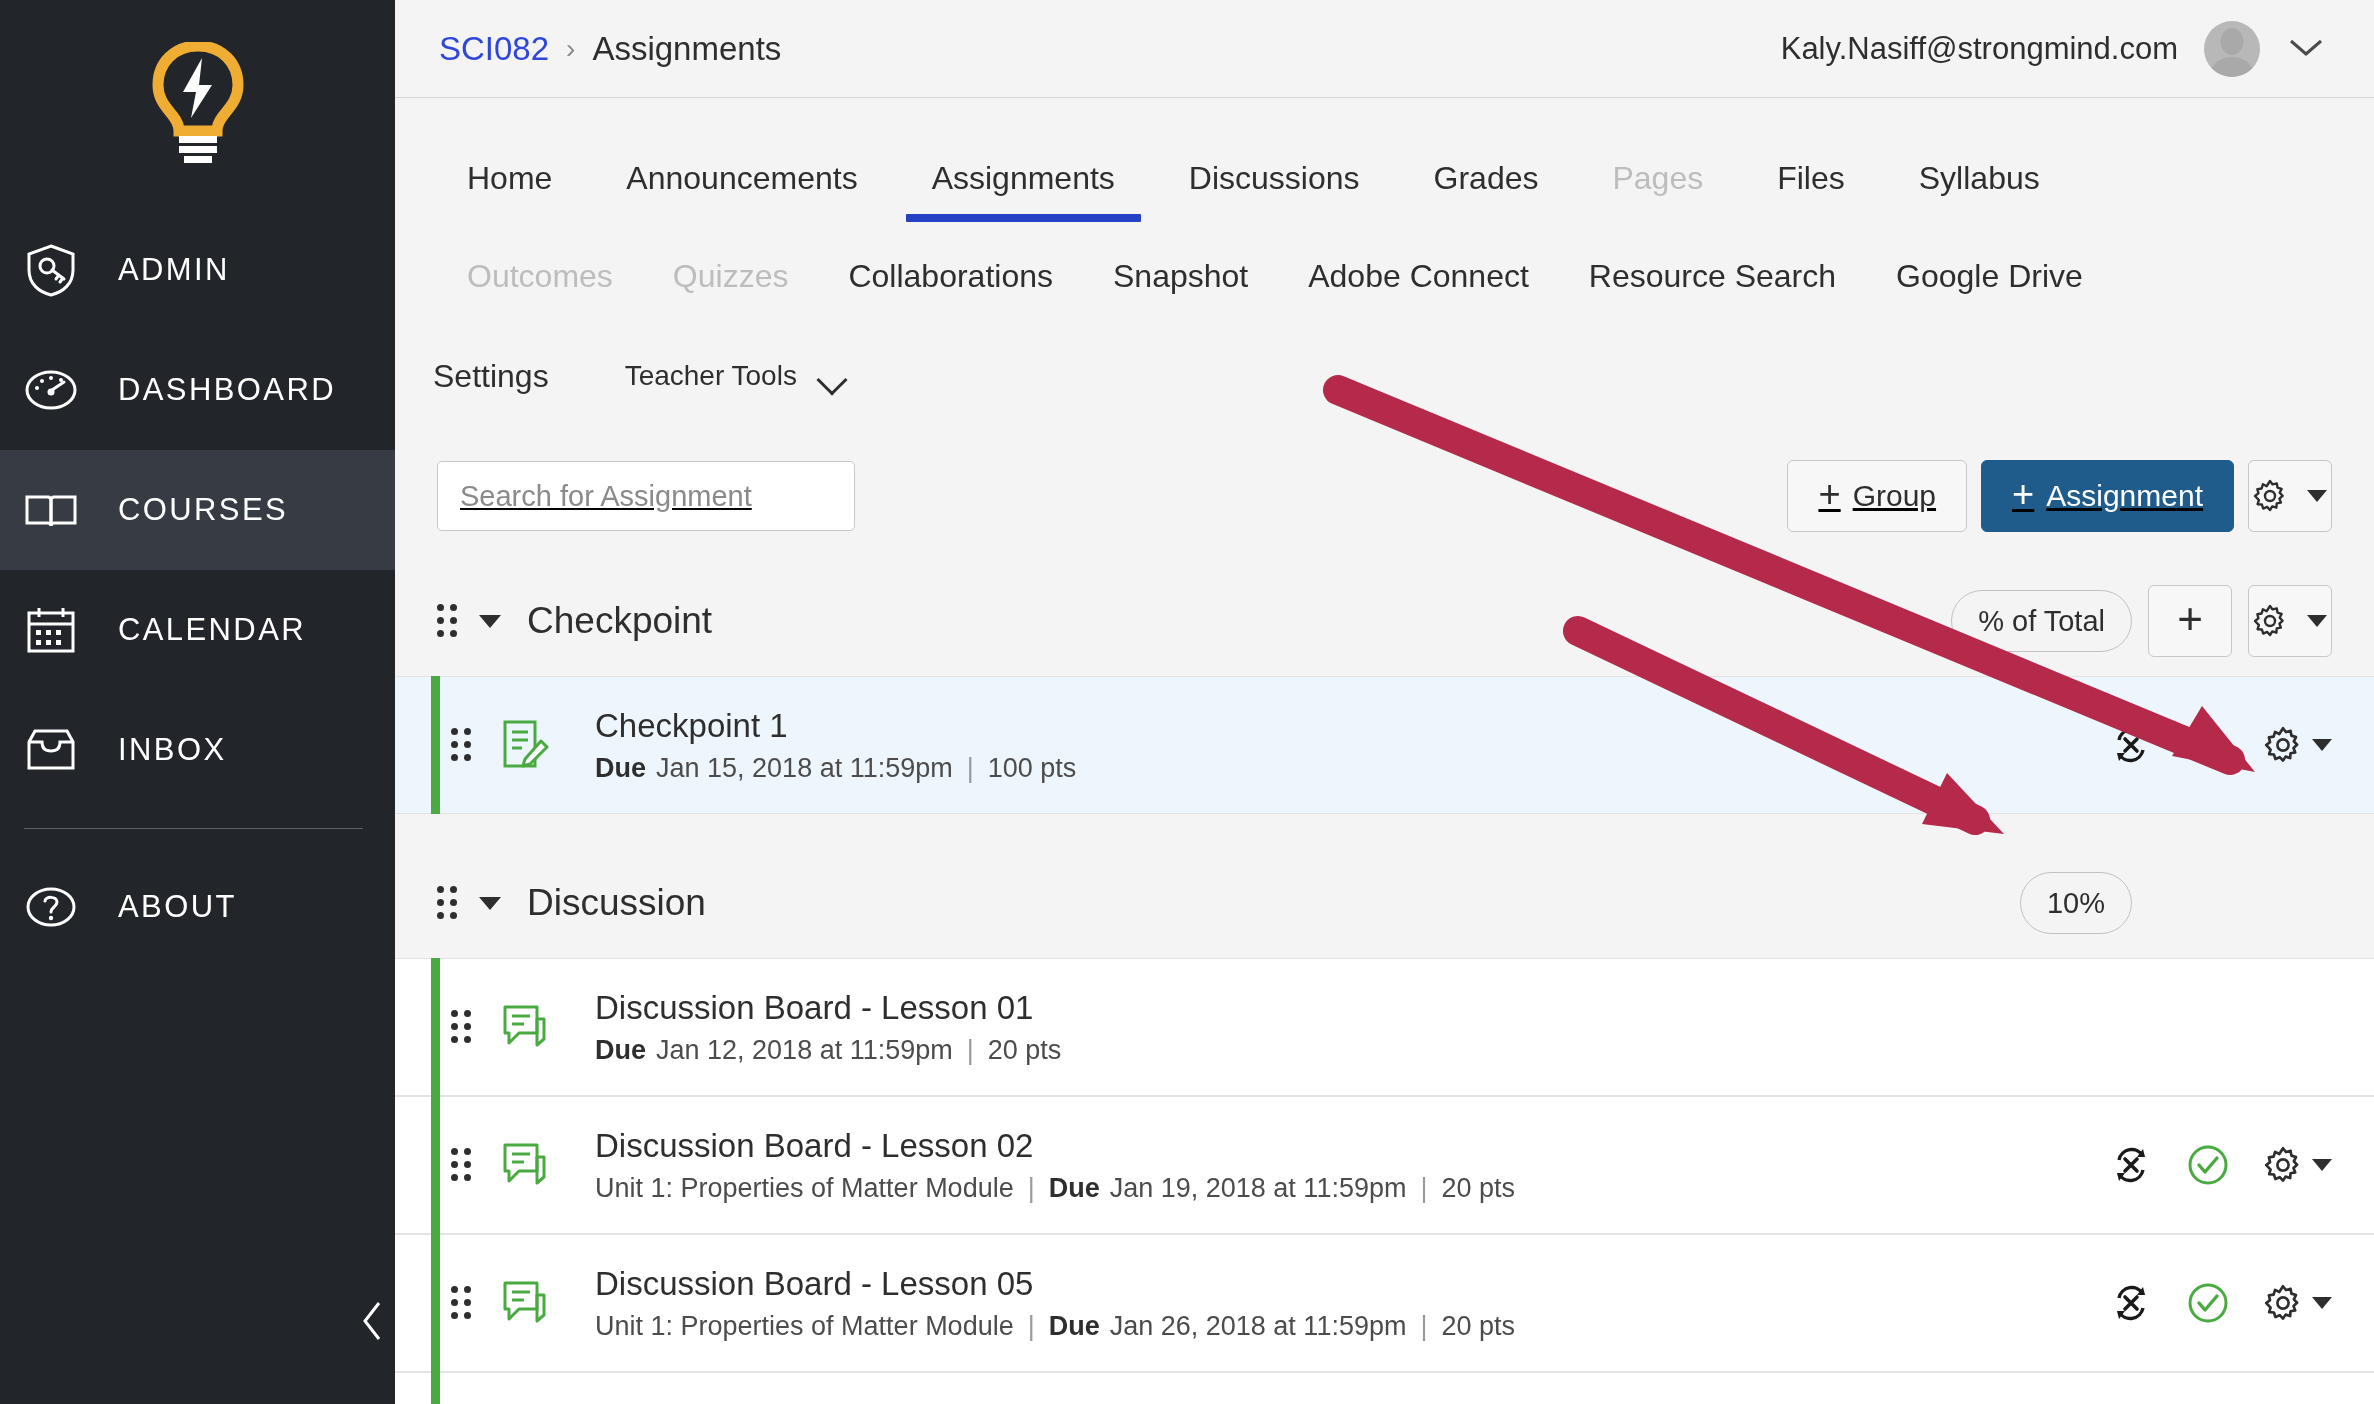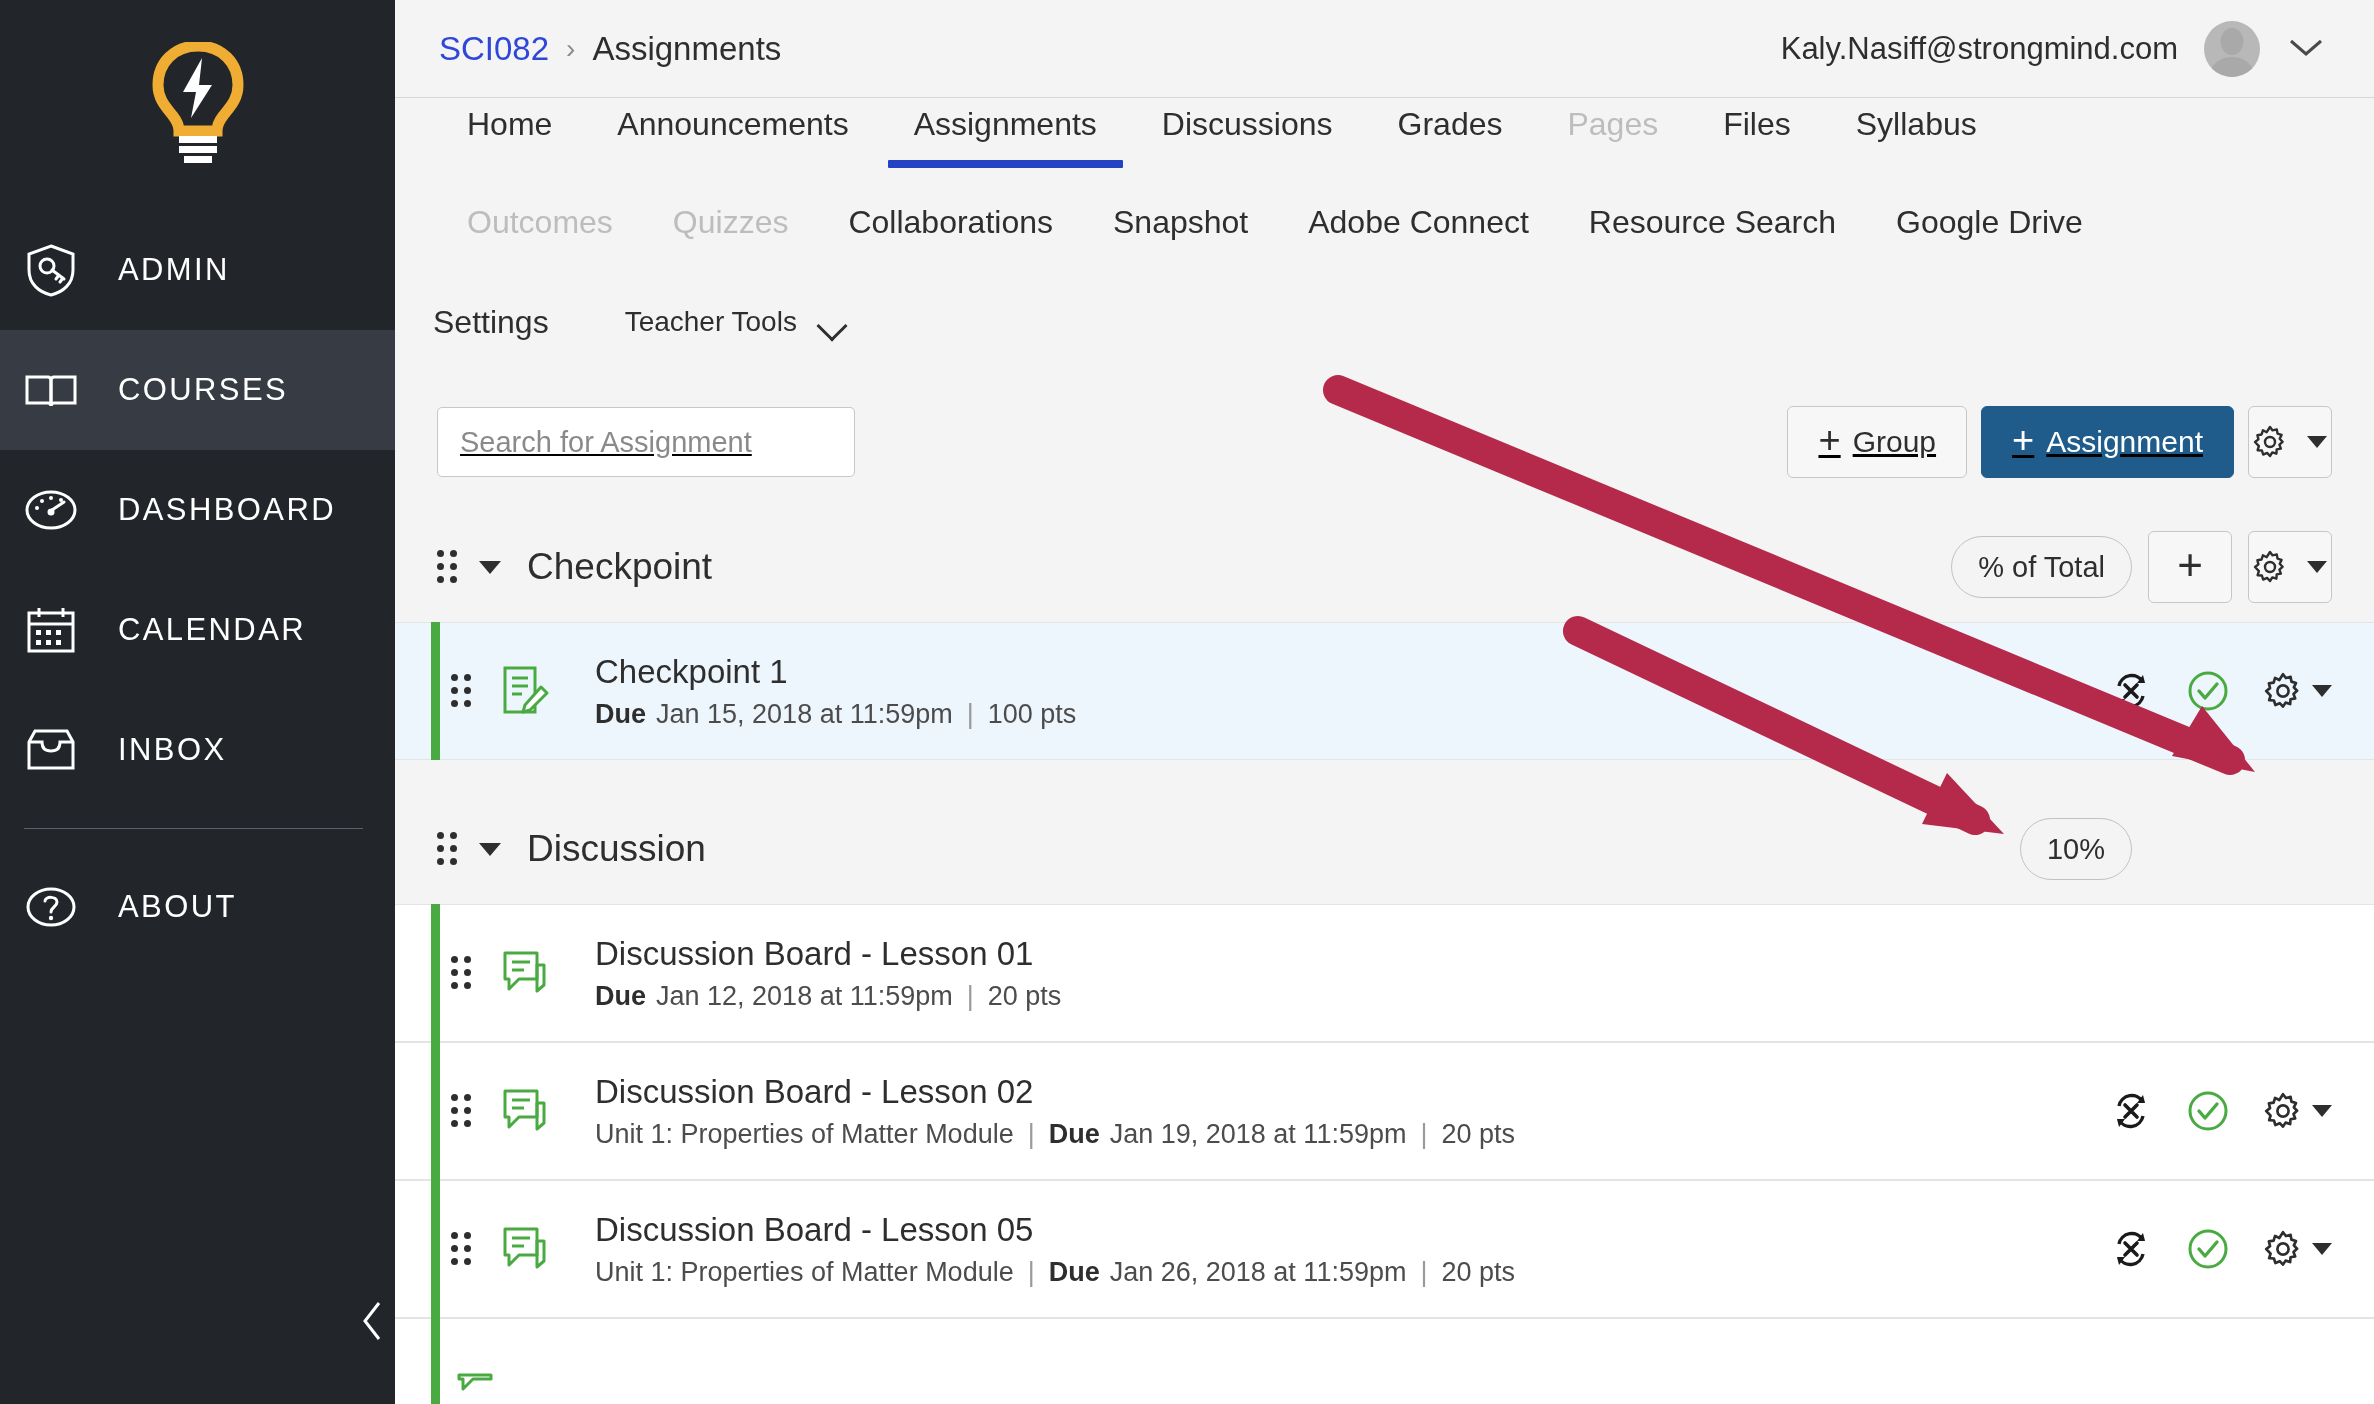--- a/index.html
+++ b/index.html
@@ -68,21 +68,21 @@
   .avatar::after {
     content: ""; position: absolute; left: 50%; bottom: -16px;
     transform: translateX(-50%);
     width: 44px; height: 36px; border-radius: 50% 50% 0 0; background: #a9a9a9;
   }
 
   .content { padding: 0; position: relative; }
 
   
   .tabrow { display: flex; align-items: flex-start; padding-left: 42px; }
-  .tabrow.r1 { gap: 5px; }
+  .tabrow.r1 { margin-top: 54px; gap: 14px; }
   .tab {
     font-size: 32px; color: #2e2e2e; cursor: pointer;
     padding: 0 30px; position: relative; white-space: nowrap;
     line-height: 52px;
   }
   .tab.disabled { color: #bdbdbd; cursor: default; }
   .tab.active::after {
     content: ""; position: absolute; left: 4px; right: 4px; bottom: -18px;
     height: 8px; background: #2442c4; border-radius: 1px;
   }
@@ -201,43 +201,43 @@
       <span class="nav-icon">
         <svg width="56" height="56" viewBox="0 0 56 56">
           <path d="M28 4 L50 12 V28 C50 42 40 50 28 53 C16 50 6 42 6 28 V12 Z" fill="none" stroke="#fff" stroke-width="3"></path>
           <circle cx="24" cy="24" r="7" fill="none" stroke="#fff" stroke-width="3"></circle>
           <path d="M29 28 L41 37 M36 33 L33 37 M40 36 L37 40" stroke="#fff" stroke-width="3" fill="none" stroke-linecap="round"></path>
         </svg>
       </span>
       <span class="nav-label">ADMIN</span>
     </div>
 
-    <div class="nav-item active">
-      <span class="nav-icon">
-        <svg width="56" height="56" viewBox="0 0 56 56">
-          <path d="M4 15 H25 C27 15 28 17 28 19 V44 C28 42 27 41 25 41 H4 Z" fill="none" stroke="#fff" stroke-width="3"></path>
-          <path d="M52 15 H31 C29 15 28 17 28 19 V44 C28 42 29 41 31 41 H52 Z" fill="none" stroke="#fff" stroke-width="3"></path>
-        </svg>
-      </span>
-      <span class="nav-label">COURSES</span>
-    </div>
-
     <div class="nav-item">
       <span class="nav-icon">
         <svg width="56" height="56" viewBox="0 0 56 56">
           <ellipse cx="28" cy="28" rx="24" ry="18" fill="none" stroke="#fff" stroke-width="3"></ellipse>
           <circle cx="28" cy="30" r="3.5" fill="#fff"></circle>
           <path d="M29 28 L41 20" stroke="#fff" stroke-width="3" stroke-linecap="round"></path>
           <circle cx="14" cy="26" r="2" fill="#fff"></circle>
             <circle cx="19" cy="19" r="2" fill="#fff"></circle>
           <circle cx="28" cy="16" r="2" fill="#fff"></circle>
             <circle cx="38" cy="18" r="2" fill="#fff"></circle>
         </svg>
       </span>
       <span class="nav-label">DASHBOARD</span>
+    </div>
+
+    <div class="nav-item active">
+      <span class="nav-icon">
+        <svg width="56" height="56" viewBox="0 0 56 56">
+          <path d="M4 15 H25 C27 15 28 17 28 19 V44 C28 42 27 41 25 41 H4 Z" fill="none" stroke="#fff" stroke-width="3"></path>
+          <path d="M52 15 H31 C29 15 28 17 28 19 V44 C28 42 29 41 31 41 H52 Z" fill="none" stroke="#fff" stroke-width="3"></path>
+        </svg>
+      </span>
+      <span class="nav-label">COURSES</span>
     </div>
 
     <div class="nav-item">
       <span class="nav-icon">
         <svg width="56" height="56" viewBox="0 0 56 56">
           <rect x="6" y="11" width="44" height="38" fill="none" stroke="#fff" stroke-width="3"></rect>
           <line x1="6" y1="22" x2="50" y2="22" stroke="#fff" stroke-width="3"></line>
           <line x1="16" y1="6" x2="16" y2="15" stroke="#fff" stroke-width="3"></line>
           <line x1="40" y1="6" x2="40" y2="15" stroke="#fff" stroke-width="3"></line>
           <g fill="#fff">

